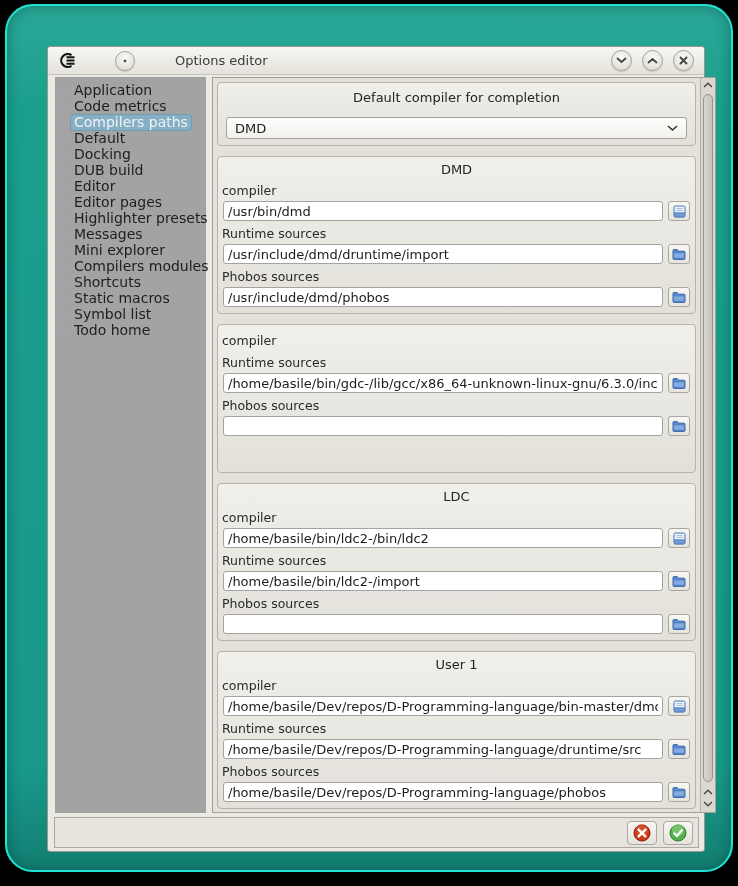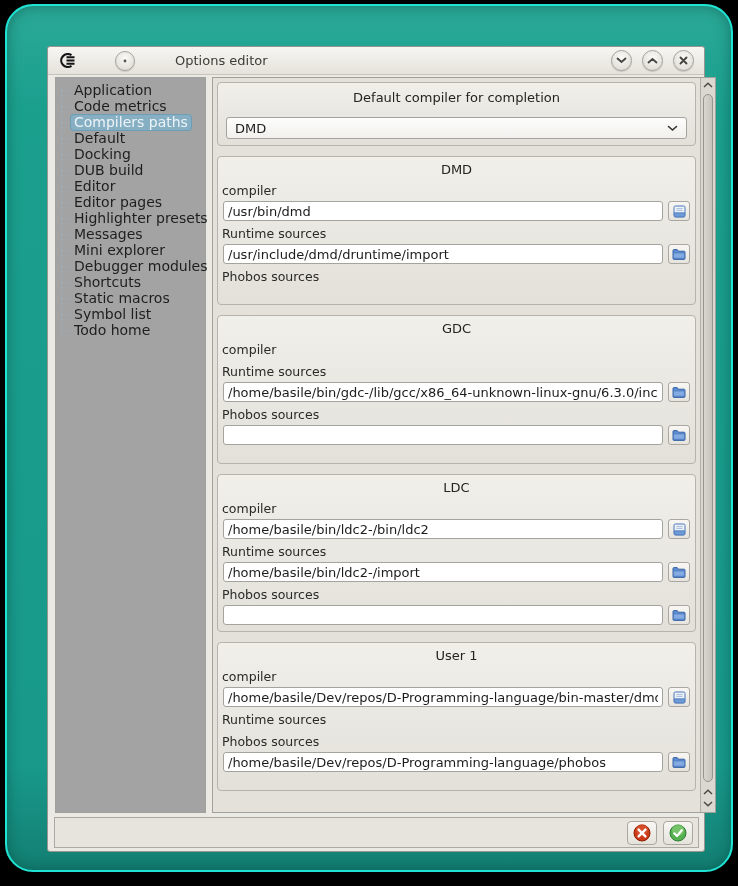--- a/index.html
+++ b/index.html
@@ -176,21 +176,21 @@
     <span class="side-label">Messages</span>
   </div>
 
   <div class="side-item">
     <span class="tree-stub"></span>
     <span class="side-label">Mini explorer</span>
   </div>
 
   <div class="side-item">
     <span class="tree-stub"></span>
-    <span class="side-label">Debugger modules</span>
+    <span class="side-label">Compilers modules</span>
   </div>
 
   <div class="side-item">
     <span class="tree-stub"></span>
     <span class="side-label">Shortcuts</span>
   </div>
 
   <div class="side-item">
     <span class="tree-stub"></span>
     <span class="side-label">Static macros</span>
@@ -238,25 +238,33 @@
               <div class="field-row">
                 <input type="text" class="path-input" value="/usr/include/dmd/druntime/import" style="">
                 <button class="icon-btn">
                   <svg width="14" height="12" viewBox="0 0 14 12">
                     <path d="M1 2.6 a1 1 0 0 1 1 -1 h3.2 l1.3 1.6 h5.5 a1 1 0 0 1 1 1 v6.2 a1 1 0 0 1 -1 1 h-10 a1 1 0 0 1 -1 -1 z" fill="#5b8dd3" stroke="#3a64a6"></path>
                     <path d="M1.6 5 h10.8 v4.4 a.8 .8 0 0 1 -.8 .8 h-9.2 a.8 .8 0 0 1 -.8 -.8 z" fill="#84abe2" stroke="#4a74b8" stroke-width="0.6"></path>
                   </svg>
                 </button>
               </div>
               <div class="field-label">Phobos sources</div>
+              <div class="field-row">
+                <input type="text" class="path-input" value="/usr/include/dmd/phobos" style="">
+                <button class="icon-btn">
+                  <svg width="14" height="12" viewBox="0 0 14 12">
+                    <path d="M1 2.6 a1 1 0 0 1 1 -1 h3.2 l1.3 1.6 h5.5 a1 1 0 0 1 1 1 v6.2 a1 1 0 0 1 -1 1 h-10 a1 1 0 0 1 -1 -1 z" fill="#5b8dd3" stroke="#3a64a6"></path>
+                    <path d="M1.6 5 h10.8 v4.4 a.8 .8 0 0 1 -.8 .8 h-9.2 a.8 .8 0 0 1 -.8 -.8 z" fill="#84abe2" stroke="#4a74b8" stroke-width="0.6"></path>
+                  </svg>
+                </button>
+              </div>
             </div>
   </div>
 
   <div class="group">
-    <div class="group-title">GDC</div>
     <div class="rows">
               <div class="field-label">compiler</div>
               <div class="field-label">Runtime sources</div>
               <div class="field-row">
                 <input type="text" class="path-input" value="/home/basile/bin/gdc-/lib/gcc/x86_64-unknown-linux-gnu/6.3.0/includ" style="">
                 <button class="icon-btn">
                   <svg width="14" height="12" viewBox="0 0 14 12">
                     <path d="M1 2.6 a1 1 0 0 1 1 -1 h3.2 l1.3 1.6 h5.5 a1 1 0 0 1 1 1 v6.2 a1 1 0 0 1 -1 1 h-10 a1 1 0 0 1 -1 -1 z" fill="#5b8dd3" stroke="#3a64a6"></path>
                     <path d="M1.6 5 h10.8 v4.4 a.8 .8 0 0 1 -.8 .8 h-9.2 a.8 .8 0 0 1 -.8 -.8 z" fill="#84abe2" stroke="#4a74b8" stroke-width="0.6"></path>
                   </svg>
@@ -320,20 +328,29 @@
                 <input type="text" class="path-input" value="/home/basile/Dev/repos/D-Programming-language/bin-master/dmd" style="">
                 <button class="icon-btn">
                   <svg width="13" height="13" viewBox="0 0 13 13">
                     <rect x="1" y="1" width="11" height="11" rx="1.4" fill="#eef3fa" stroke="#4a77bb"></rect>
                     <path d="M3.4 3.6 h6.2 M3.4 5.4 h6.2" stroke="#a8bedb" stroke-width="1"></path>
                     <path d="M1.4 7.8 h10.2 v3 a1 1 0 0 1 -1 1 h-8.2 a1 1 0 0 1 -1 -1 z" fill="#6f9ad8" stroke="#4a77bb" stroke-width="0.8"></path>
                   </svg>
                 </button>
               </div>
               <div class="field-label">Runtime sources</div>
+              <div class="field-row">
+                <input type="text" class="path-input" value="/home/basile/Dev/repos/D-Programming-language/druntime/src" style="">
+                <button class="icon-btn">
+                  <svg width="14" height="12" viewBox="0 0 14 12">
+                    <path d="M1 2.6 a1 1 0 0 1 1 -1 h3.2 l1.3 1.6 h5.5 a1 1 0 0 1 1 1 v6.2 a1 1 0 0 1 -1 1 h-10 a1 1 0 0 1 -1 -1 z" fill="#5b8dd3" stroke="#3a64a6"></path>
+                    <path d="M1.6 5 h10.8 v4.4 a.8 .8 0 0 1 -.8 .8 h-9.2 a.8 .8 0 0 1 -.8 -.8 z" fill="#84abe2" stroke="#4a74b8" stroke-width="0.6"></path>
+                  </svg>
+                </button>
+              </div>
               <div class="field-label">Phobos sources</div>
               <div class="field-row">
                 <input type="text" class="path-input" value="/home/basile/Dev/repos/D-Programming-language/phobos" style="">
                 <button class="icon-btn">
                   <svg width="14" height="12" viewBox="0 0 14 12">
                     <path d="M1 2.6 a1 1 0 0 1 1 -1 h3.2 l1.3 1.6 h5.5 a1 1 0 0 1 1 1 v6.2 a1 1 0 0 1 -1 1 h-10 a1 1 0 0 1 -1 -1 z" fill="#5b8dd3" stroke="#3a64a6"></path>
                     <path d="M1.6 5 h10.8 v4.4 a.8 .8 0 0 1 -.8 .8 h-9.2 a.8 .8 0 0 1 -.8 -.8 z" fill="#84abe2" stroke="#4a74b8" stroke-width="0.6"></path>
                   </svg>
                 </button>
               </div>

